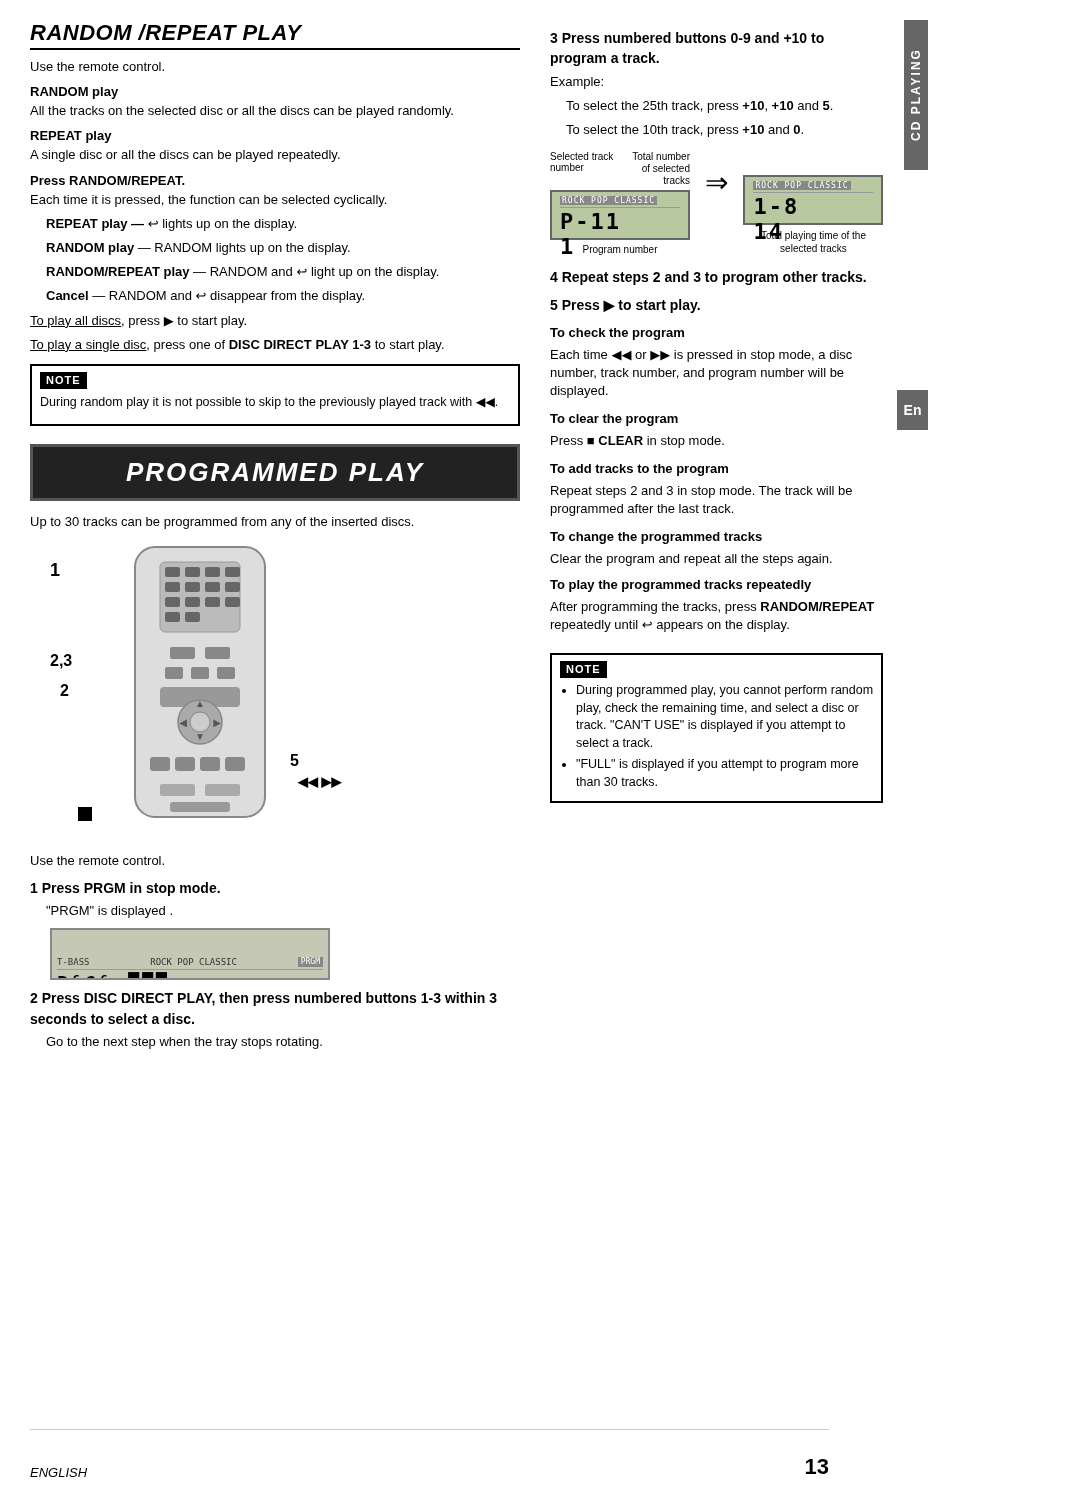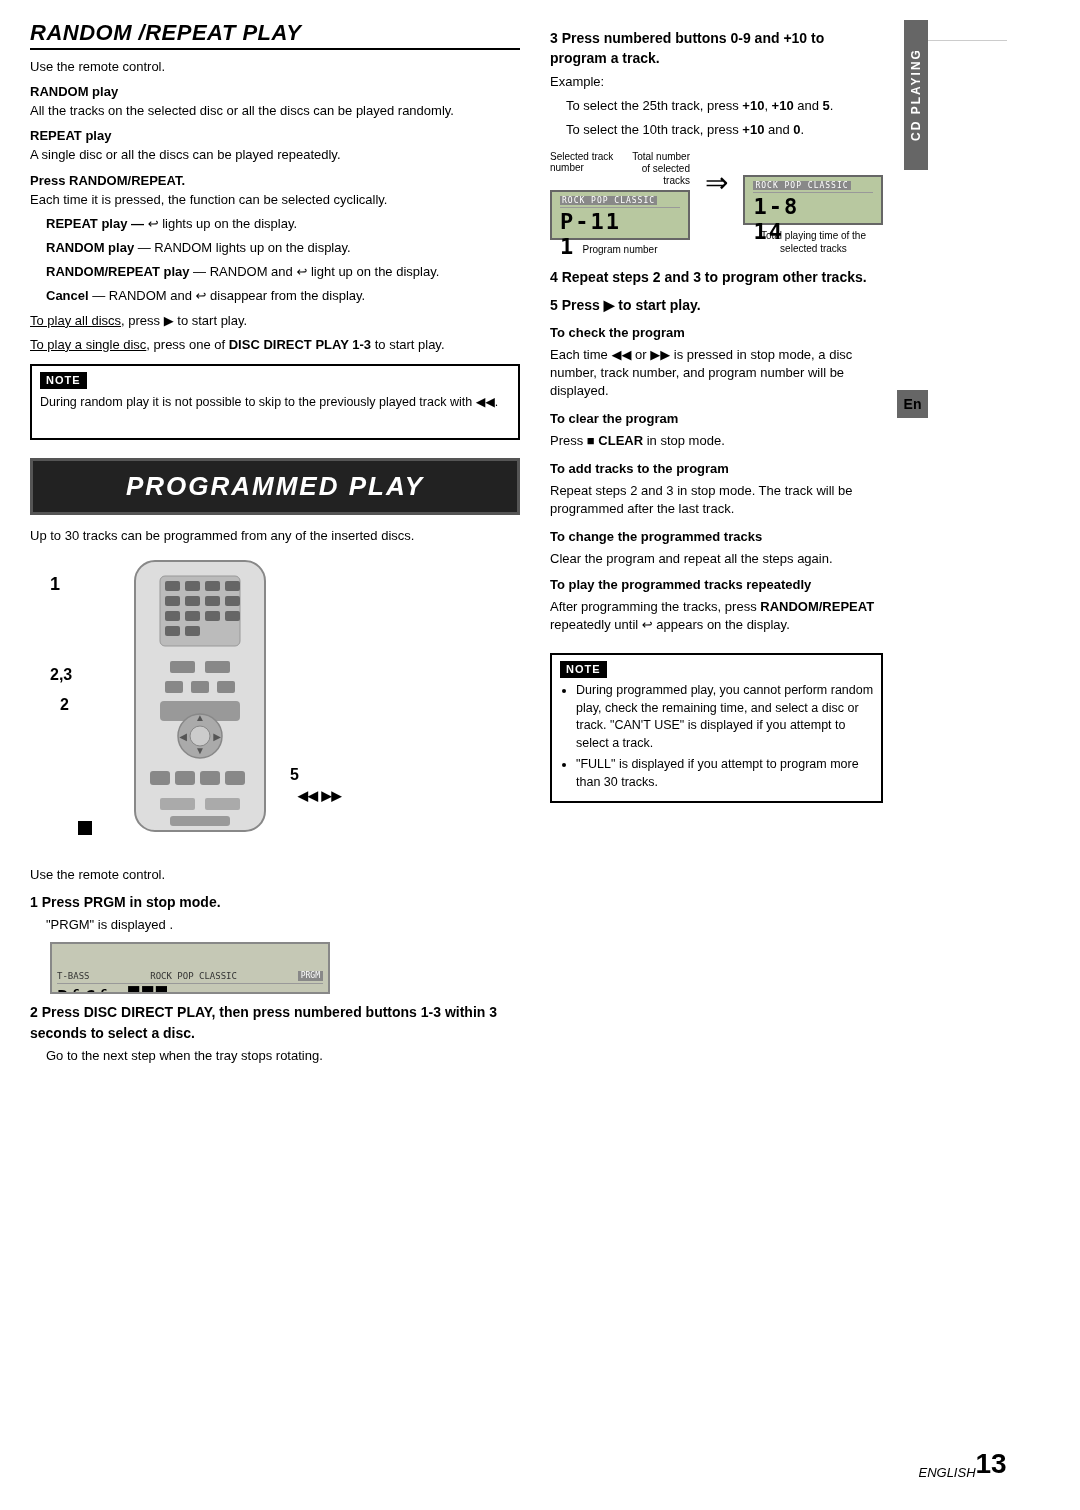--- a/index.html
+++ b/index.html
@@ -10,21 +10,21 @@
       font-family: Arial, Helvetica, sans-serif;
       font-size: 13px;
       color: #000;
       position: relative;
     }
     .page-container {
       width: 859px;
       min-height: 1510px;
       padding: 20px 30px 30px 30px;
       display: flex;
-      flex-direction: row;
+      flex-direction: column;
       position: relative;
     }
     
     .two-col {
       display: flex;
       gap: 30px;
       flex: 1;
     }
     .left-col {
       width: 490px;
@@ -126,21 +126,21 @@
     
     .step-block {
       margin: 8px 0;
     }
     .step-block .step-header {
       font-weight: bold;
       font-size: 14px;
       margin-bottom: 4px;
     }
 
-    p { line-height: 1.45; margin-bottom: 21px; }
+    p { line-height: 1.45; margin-bottom: 7px; }
 
     .display-prgm {
       border: 2px solid #888;
       background: #c5c8b5;
       width: 280px;
       height: 52px;
       position: relative;
       overflow: hidden;
       font-family: monospace;
     }
@@ -402,32 +402,32 @@
         <p class="body-text">Clear the program and repeat all the steps again.</p>
       </div>
 
       <div style="">
         <p class="subsection-title">To play the programmed tracks repeatedly</p>
         <p class="body-text">
           After programming the tracks, press <span class="bold">RANDOM/REPEAT</span> repeatedly until ↩ appears on the display.
         </p>
       </div>
 
-      <div style="position:absolute; right:-10px; top:370px; background:#666; color:#000000; font-weight:bold; font-size:14px; padding:6px 7px; text-align:center;">En</div>
+      <div style="position:absolute; right:-10px; top:370px; background:#666; color:#ffffff; font-weight:bold; font-size:14px; padding:12px 7px; text-align:center;">En</div>
 
       <div class="note-box" style="margin-top:18px;">
         <div class="note-label">NOTE</div>
         <ul class="bullet-list">
           <li>During programmed play, you cannot perform random play, check the remaining time, and select a disc or track. "CAN'T USE" is displayed if you attempt to select a track.</li>
           <li>"FULL" is displayed if you attempt to program more than 30 tracks.</li>
         </ul>
       </div>
 
     </div>
   </div>
 
   <div class="footer-line">
     <span>
       <em>ENGLISH</em>
     </span>
-    <span style="font-size:28px; font-weight:bold;">13</span>
+    <span style="font-size:22px; font-weight:bold;">13</span>
   </div>
 </div>
 
 </body></html>

